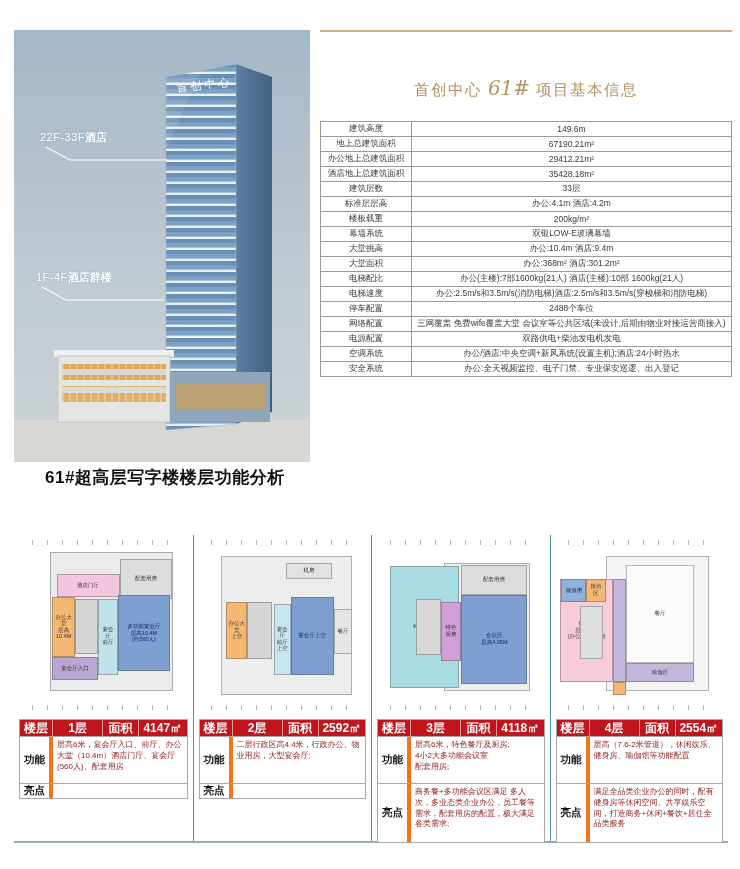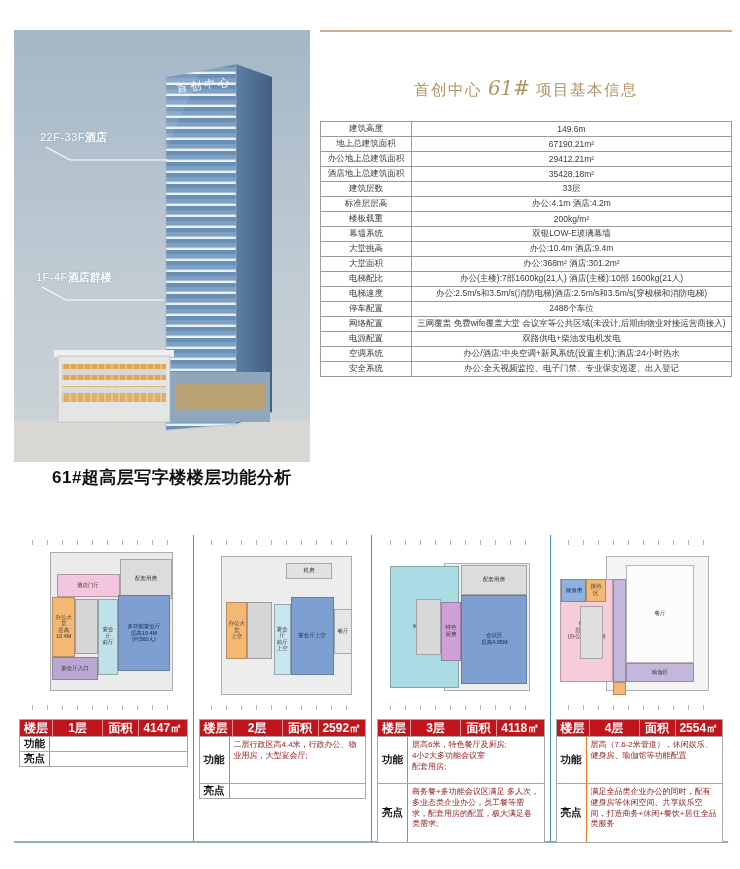--- a/index.html
+++ b/index.html
@@ -20,21 +20,21 @@
   .gold-line{height:2px;background:#cbb28c;}
   .info-title{text-align:center;color:#b29364;font-size:15.5px;letter-spacing:1.5px;
               margin:44px 0 20px;font-weight:400;}
   .info-title .num{font-family:"DejaVu Serif",serif;font-style:italic;font-size:20px;letter-spacing:0;}
   .info-table{width:100%;border-collapse:collapse;font-size:8.5px;color:#3a3a3a;table-layout:fixed;}
   .info-table td{border:1px solid #9b9b9b;text-align:center;padding:1px 2px;height:11px;
                  overflow:hidden;white-space:nowrap;}
   .info-table td.k{width:86px;}
 
   
-  .section-heading{position:absolute;left:52px;top:466px;margin:0;font-size:17px;
+  .section-heading{position:absolute;left:45px;top:466px;margin:0;font-size:17px;
                    font-weight:700;color:#101010;letter-spacing:.5px;}
 
   
   .floors{position:absolute;left:14px;top:535px;width:714px;height:308px;display:flex;
           box-sizing:border-box;border-bottom:2px solid #8fb0b2;}
   .floor-col{width:25%;box-sizing:border-box;position:relative;}
   .floor-col + .floor-col{border-left:1.5px solid #4a90b0;}
 
   .plan{position:relative;height:178px;margin:3px 6px 3px;background:#fff;overflow:hidden;}
   .plan::before,.plan::after{content:"";position:absolute;left:7%;right:7%;height:5px;
@@ -50,21 +50,21 @@
   .fhead{display:flex;background:var(--fl-red,#c0151c);color:#fff;font-weight:700;
          font-size:12px;height:16px;line-height:16px;text-align:center;}
   .fh{box-sizing:border-box;overflow:hidden;white-space:nowrap;}
   .fh + .fh{border-left:1px solid rgba(255,255,255,.55);}
   .fh-k1{width:32px;}
   .fh-floor{width:50px;}
   .fh-k2{width:36px;}
   .fh-area{flex:1;}
   .frow{display:flex;border-top:1px solid #a8a8a8;}
   .fkey{width:29px;flex:none;display:flex;align-items:center;justify-content:center;
-        font-weight:700;font-size:10.5px;color:#111;border-right:1px solid #f97316;text-align:center;}
+        font-weight:700;font-size:10.5px;color:#111;border-right:4px solid #f97316;text-align:center;}
   .fval{flex:1;padding:3px 4px;font-size:8px;line-height:1.35;color:var(--fl-text,#8e1a1a);
         white-space:pre-line;}
   .frow.func .fval{min-height:40px;}
   .frow.high .fval{min-height:52px;}
 </style>
 </head>
 <body>
 
 <div class="page">
 
@@ -225,20 +225,21 @@
         </div>
         <div class="ftable">
           <div class="fhead">
             <div class="fh fh-k1">楼层</div>
             <div class="fh fh-floor">1层</div>
             <div class="fh fh-k2">面积</div>
             <div class="fh fh-area">4147㎡</div>
           </div>
           <div class="frow func">
             <div class="fkey">功能</div>
+            <div class="fval">层高6米，宴会厅入口、前厅、办公大堂（10.4m）酒店门厅、宴会厅(560人)、配套用房</div>
           </div>
           <div class="frow high">
             <div class="fkey">亮点</div>
           </div>
         </div>
       </div>
       <div class="floor-col">
         <div class="plan">
           <div class="region" style="left: 13%; top: 10%; width: 79%; height: 78%; background: rgb(237, 237, 237);"></div>
           <div class="region" style="left: 52%; top: 14%; width: 28%; height: 9%; background: rgb(226, 226, 226);">

